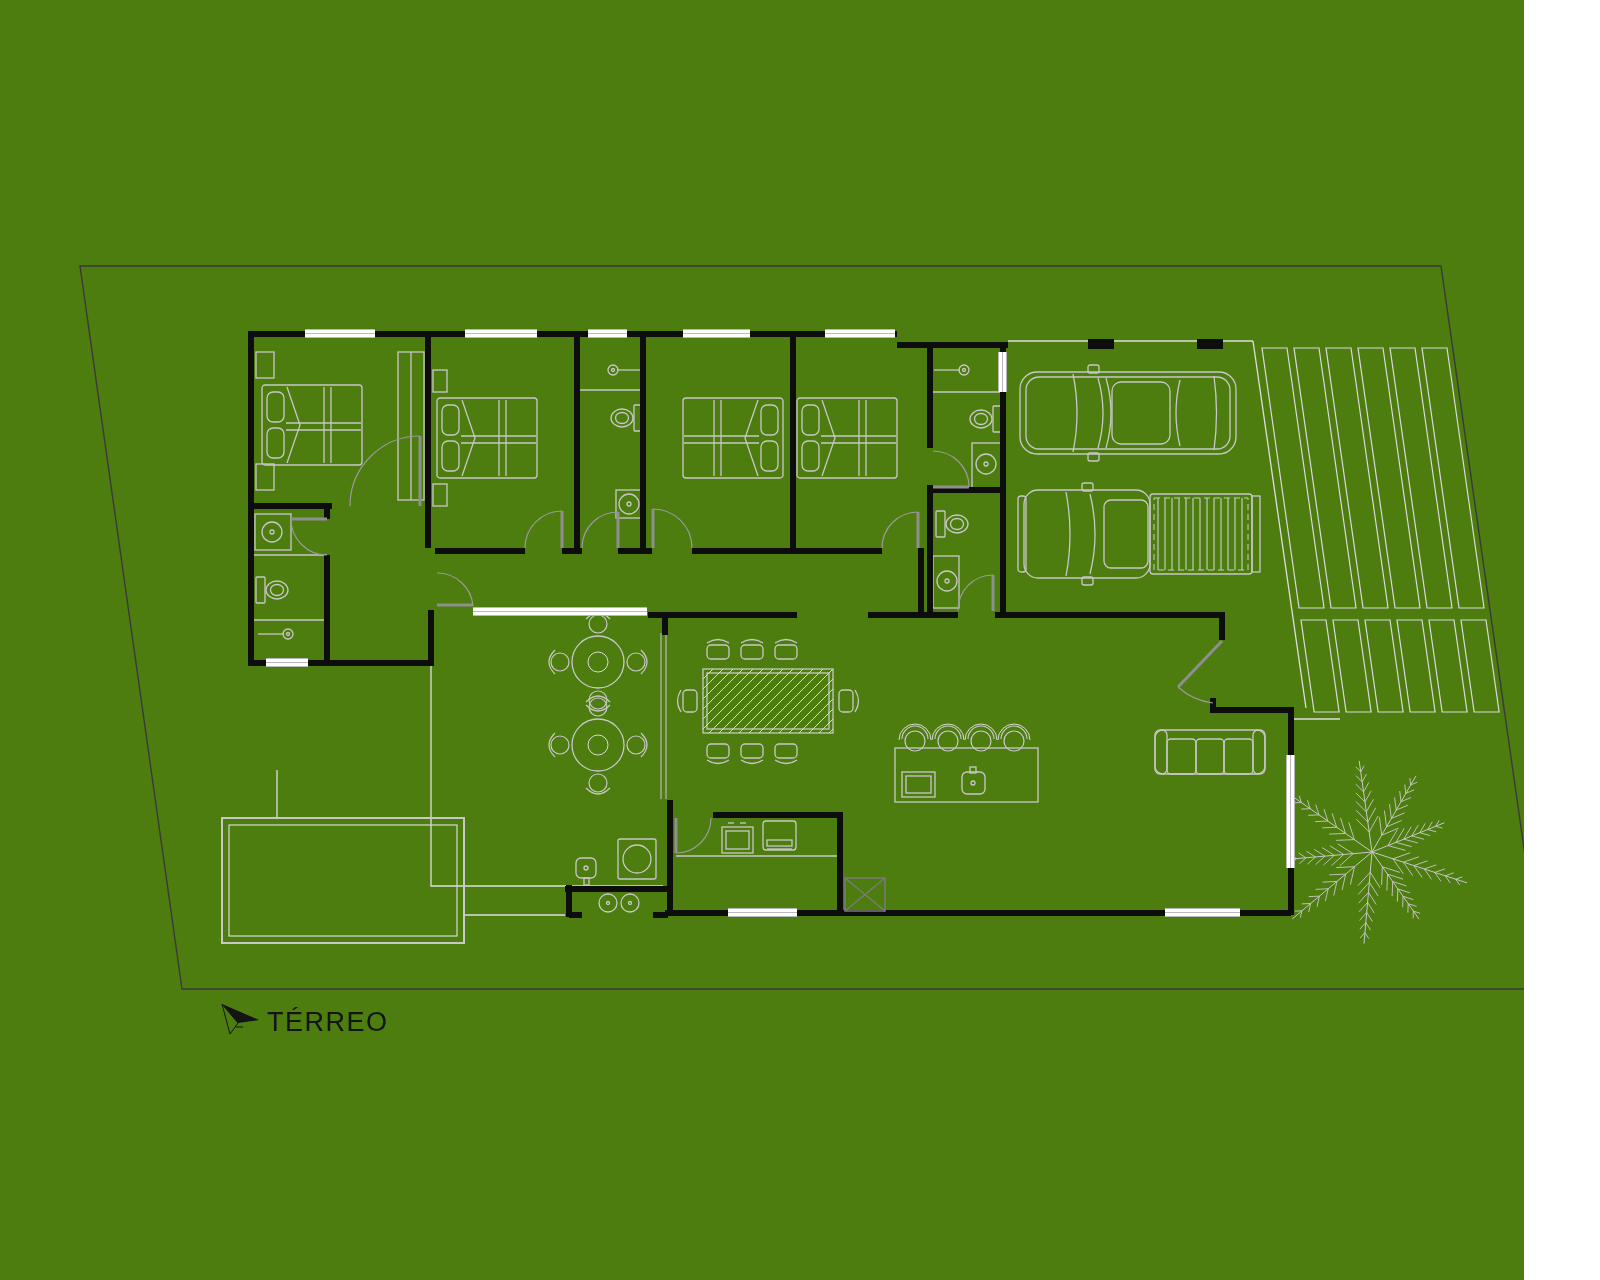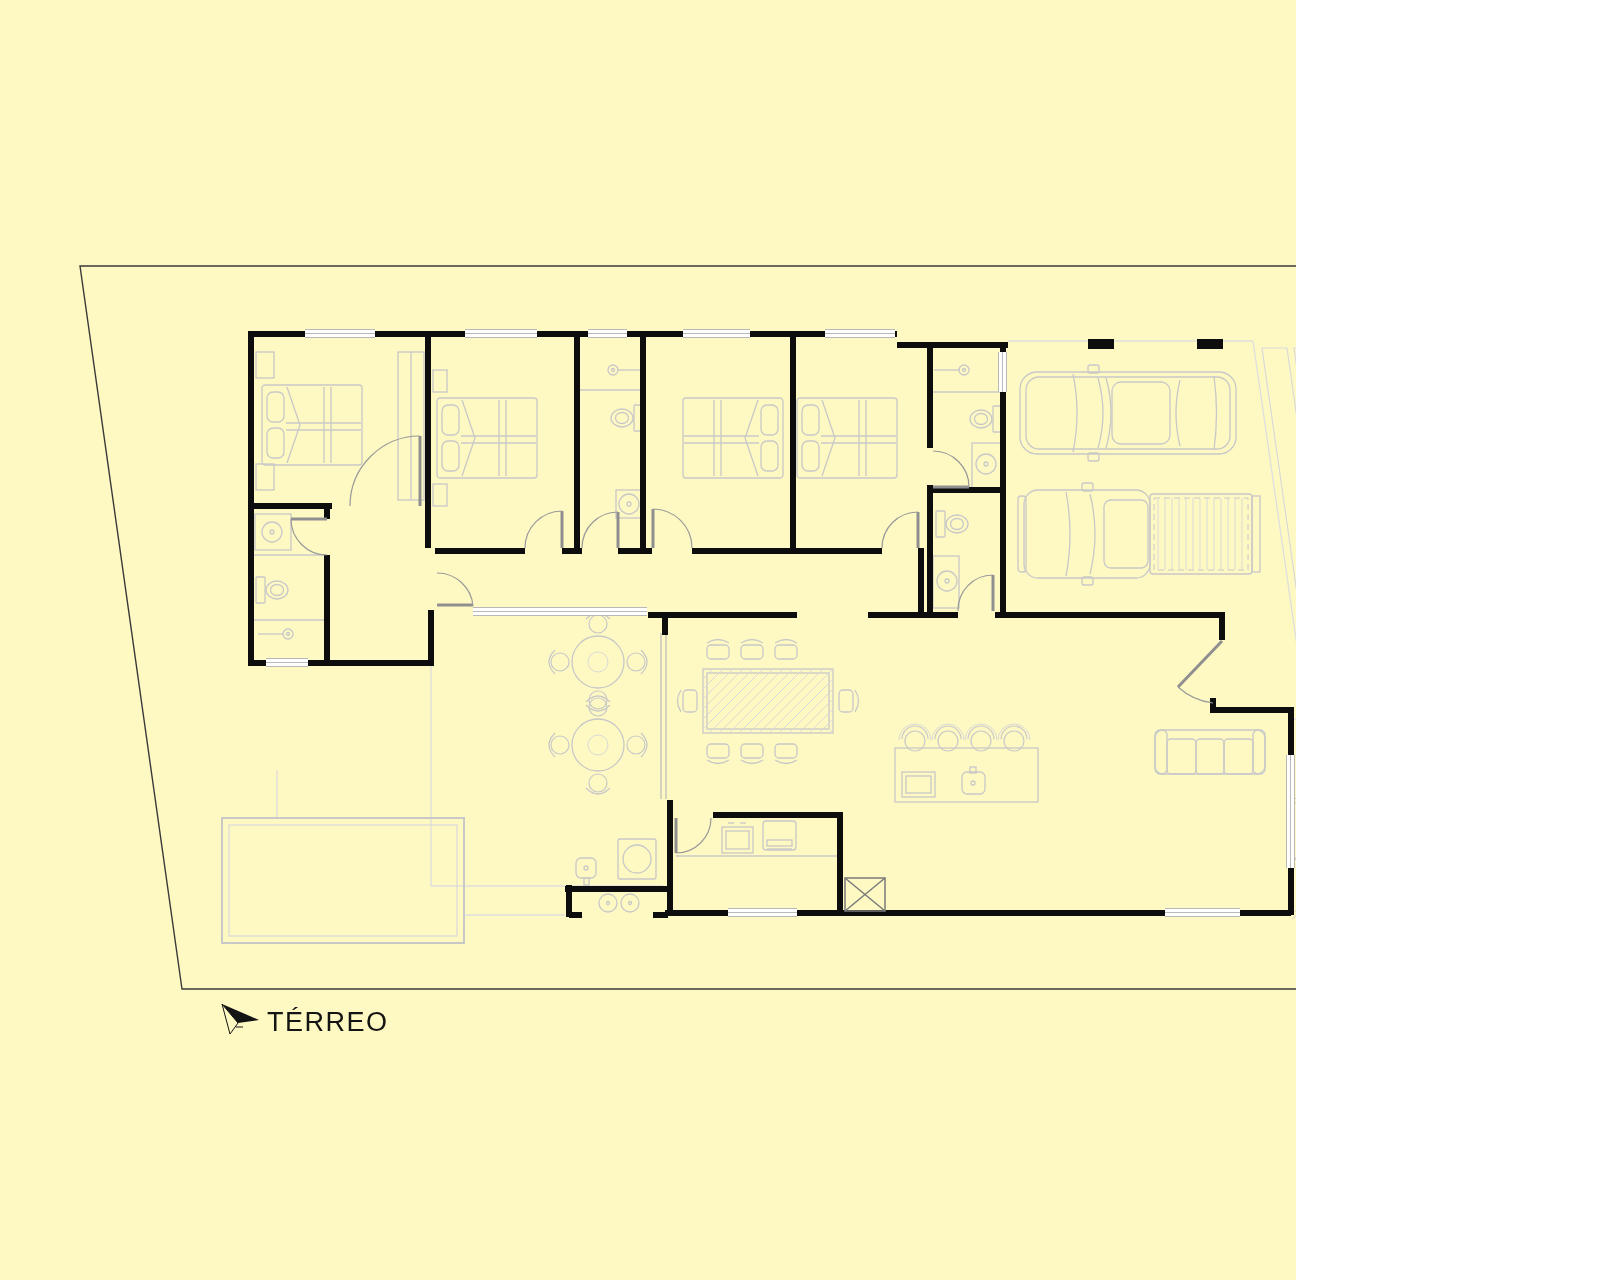--- a/index.html
+++ b/index.html
@@ -1,16 +1,16 @@
 <!DOCTYPE html>
 <html><head>
 <meta charset="utf-8">
 <style>
   html,body{margin:0;padding:0;background:#ffffff;}
-  #stage{position:relative;width:1296px;height:1280px;background:#fef9c3;overflow:hidden;
+  #stage{position:relative;width:1524px;height:1280px;background:#4d7c0f;overflow:hidden;
          font-family:"Liberation Sans", sans-serif;text-decoration:underline;}
   svg{display:block;}
   text{font-family:"Liberation Sans", sans-serif;}
 </style>
 </head>
 <body>
 
 <div id="stage">
 <svg id="plan-svg" viewBox="0 0 1600 1280" width="1600" height="1280">
 

